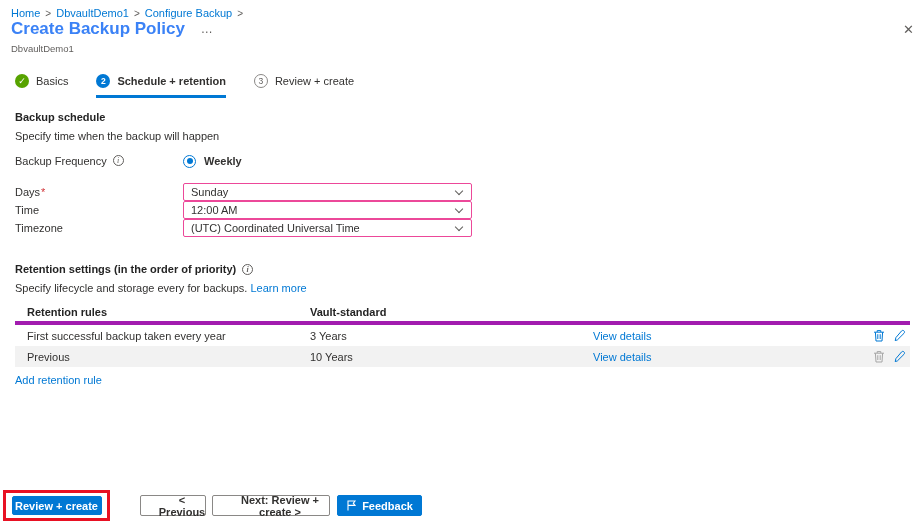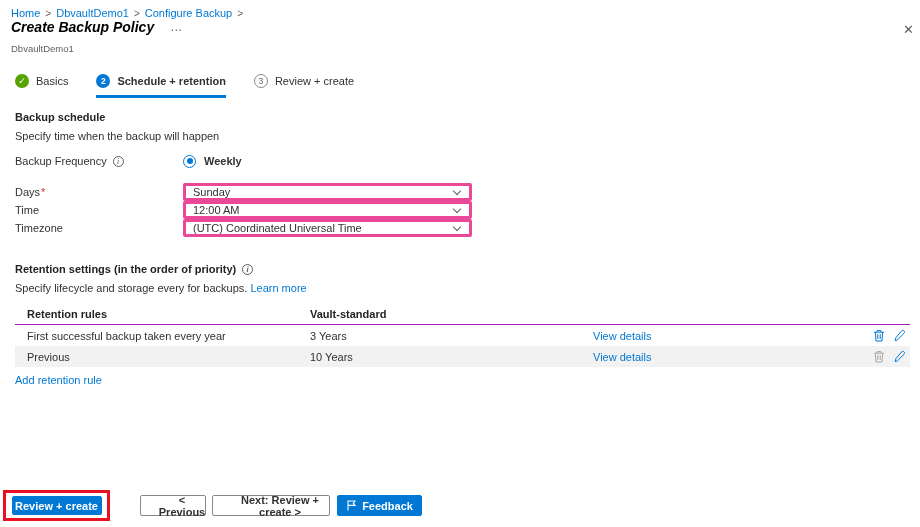--- a/index.html
+++ b/index.html
@@ -9,21 +9,21 @@
     font-family:"Liberation Sans", sans-serif; color:#323130;
   }
 
   
   .breadcrumb { position:absolute; left:11px; top:7px; font-size:11px; display:flex; align-items:center; }
   .crumb { color:#0078d4; cursor:pointer; }
   .crumb-sep { color:#605e5c; margin:0 5px; font-size:10px; }
 
   
   .title-row { position:absolute; left:11px; top:19px; display:flex; align-items:center; }
-  .page-title { font-size:14px; font-weight:700; color:#000000;font-style:italic; }
+  .page-title { font-size:17px; font-weight:700; color:#3b82f6; }
   .title-ellipsis { margin-left:16px; color:#605e5c; font-size:12px; letter-spacing:1px; }
   .subtitle { position:absolute; left:11px; top:43px; font-size:9.5px; color:#605e5c; }
   .close-btn { position:absolute; left:901px; top:20px; font-size:13px; color:#605e5c; cursor:pointer; padding:2px; }
 
   
   .tabs { position:absolute; left:15px; top:74px; display:flex; gap:28px; font-size:11px; }
   .tab { display:flex; align-items:center; gap:7px; padding-bottom:7px; cursor:pointer; border-bottom:3px solid transparent; }
   .tab.active { border-bottom-color:#0078d4; font-weight:700; }
   .tab-circle { width:14px; height:14px; border-radius:50%; display:flex; align-items:center; justify-content:center; font-size:8.5px; flex:none; }
   .tab-circle.complete { background:#57a300; color:#fff; font-size:9px; }
@@ -35,38 +35,38 @@
   #schedule-section { top:111px; }
   #retention-section { top:263px; }
   .section-title { font-weight:700; display:flex; align-items:center; gap:6px; color:#242424; }
   .section-desc { margin-top:7px; color:#323130; }
 
   .info-icon { width:11px; height:11px; border:1px solid #605e5c; border-radius:50%; color:#605e5c;
     font-size:8px; line-height:9px; text-align:center; font-family:"Liberation Serif", serif; font-style:italic; flex:none; }
 
   .form-row { display:flex; align-items:center; margin-top:0; height:18px; }
   .form-row.first { margin-top:10px; }
-  .form-label { width:168px; flex:none; display:flex; align-items:flex-end; gap:6px; }
+  .form-label { width:168px; flex:none; display:flex; align-items:flex-start; gap:6px; }
   .required { color:#d13438; margin-left:1px; }
 
   .radio-group { display:flex; align-items:center; gap:8px;font-weight:bold; }
   .radio-outer { width:13px; height:13px; border:1px solid #0078d4; border-radius:50%; position:relative; background:#fff; flex:none; }
   .radio-outer::after { content:""; position:absolute; left:2.5px; top:2.5px; width:6px; height:6px; border-radius:50%; background:#0078d4; }
 
-  .dropdown { width:289px; height:18px; border:3px solid #ec4899; border-radius:2px; background:#fff;
+  .dropdown { width:289px; height:18px; border:1px solid #ec4899; border-radius:2px; background:#fff;
     display:flex; align-items:center; justify-content:space-between; padding:0 9px 0 7px; cursor:pointer; }
   .chevron { width:6px; height:6px; border-right:1.2px solid #605e5c; border-bottom:1.2px solid #605e5c;
     transform:rotate(45deg); margin-top:-3px; flex:none; }
 
   .link { color:#0078d4; cursor:pointer; }
 
   
   .rtable { margin-top:9px; width:895px; }
   .trow { display:grid; grid-template-columns:295px 283px 1fr 46px; align-items:center; height:21px; }
-  .trow.thead { height:22px; border-bottom:1px solid #a21caf; font-weight:700; color:#242424; }
+  .trow.thead { height:22px; border-bottom:4px solid #a21caf; font-weight:700; color:#242424; }
   .trow.alt { background:#f2f2f2; }
   .cell1 { padding-left:12px; }
   .cell-icons { display:flex; justify-content:flex-end; align-items:center; gap:8px; padding-right:4px; }
   .icon-btn { width:13px; height:13px; display:flex; align-items:center; justify-content:center; cursor:pointer; }
   .add-link { display:inline-block; margin-top:7px;text-align:center; }
 
   
   .annotation-box { position:absolute; left:3px; top:490px; width:107px; height:31px;
     border:3px solid #e81123; display:flex; align-items:center; justify-content:center; }
   .btn { font-size:11px; border-radius:2px; display:inline-flex; align-items:center; justify-content:center; cursor:pointer; }

